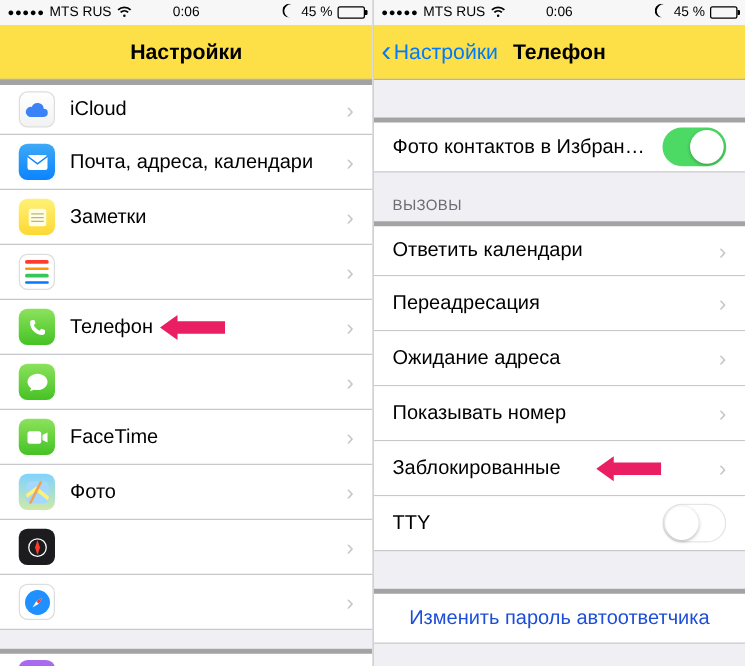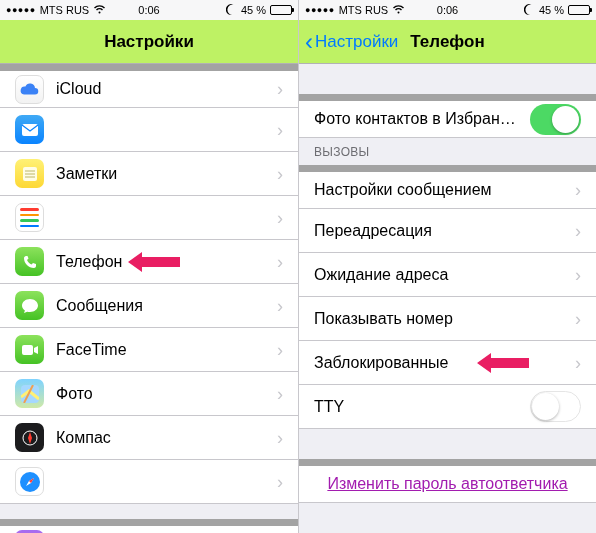--- a/index.html
+++ b/index.html
@@ -37,21 +37,21 @@
   .status-center { position:absolute; left:0; right:0; text-align:center; font-size:11px; }
   .batt-icon {
     width: 22px; height: 10px; border: 1px solid #000; border-radius: 2px; position: relative;
   }
   .batt-icon::after {
     content:""; position:absolute; right:-3px; top:2px; width:2px; height:4px; background:#000; border-radius:0 1px 1px 0;
   }
   .batt-fill { height:100%; width:45%; background:#000; }
   .nav-bar {
     height: 44px;
-    background: #bef264;
+    background: #fde047;
     border-bottom: 1px solid #b2b2b4;
     display: flex;
     align-items: center;
     justify-content: center;
     position: relative;
     font-size: 17px;
   }
   .nav-title { font-weight: 600; }
   .nav-back {
     position: absolute;
@@ -59,30 +59,30 @@
     display: flex;
     align-items: center;
     color: #007aff;
     font-size: 17px;
     gap: 2px;
   }
   .nav-back-chevron { font-size: 24px; line-height: 1; }
   .content { flex:1; overflow:hidden; position:relative; }
   .section-gap { height: 15px; }
   .section-header {
-    color:#6d6d72; font-size:12px; padding: 7px 15px 6px; text-transform:uppercase; letter-spacing:0.3px;
+    color:#6d6d72; font-size:12px; padding: 7px 15px 6px; text-transform:uppercase; letter-spacing:0.3px;margin-top:12px;
   }
   .row {
     background:#fff; height:44px; padding:0 15px;
     display:flex; align-items:center; gap:12px;
     border-bottom:1px solid #c8c7cc;
     font-size:16px; color:#000;
     position: relative;
   }
-  .row:first-child, .group-start { border-top:7px solid #a3a3a3; }
+  .row:first-child, .group-start { border-top:4px solid #a3a3a3; }
   .row .chev {
     margin-left:auto; color:#c7c7cc; font-size:18px; line-height:1;
   }
   .row .label { flex:1; white-space:nowrap; overflow:hidden; text-overflow:ellipsis; }
   .app-icon {
     width:29px; height:29px; border-radius:7px; display:flex; align-items:center; justify-content:center;
     color:#fff; font-size:16px; flex-shrink:0;
   }
   .ic-cloud { background:linear-gradient(#fff,#f2f2f2); border:1px solid #ddd; color:#3b82f6; }
   .ic-mail { background:linear-gradient(#3fa9f5,#0a84ff); }
@@ -99,21 +99,21 @@
     width:51px; height:31px; border-radius:16px; position:relative; flex-shrink:0; margin-left:auto;
   }
   .switch.on { background:#4cd964; }
   .switch.off { background:#fff; border:1px solid #e5e5e5; }
   .switch .knob {
     width:27px; height:27px; border-radius:50%; background:#fff; position:absolute; top:2px;
     box-shadow:0 1px 3px rgba(0,0,0,0.3);
   }
   .switch.on .knob { right:2px; }
   .switch.off .knob { left:1px; top:1px; }
-  .link-row { color:#a21caf; text-align:center; justify-content:center;text-decoration:underline; }
+  .link-row { color:#1d4ed8; text-align:center; justify-content:center; }
   .arrow {
     position:absolute; width:52px; height:26px; pointer-events:none;
   }
   .reminders-lines {
     display:flex; flex-direction:column; gap:3px; padding:4px; width:100%; height:100%;
   }
   .reminders-lines span { height:3px; border-radius:2px; }
   .reminders-lines span:nth-child(1){background:#ff3b30;}
   .reminders-lines span:nth-child(2){background:#ff9500;}
   .reminders-lines span:nth-child(3){background:#34c759;}
@@ -158,20 +158,21 @@
       <span class="label">iCloud</span>
       <span class="chev">›</span>
     </div>
     <div class="row">
       <span class="app-icon ic-mail">
         <svg width="18" height="14" viewBox="0 0 18 14">
             <rect x="1" y="1" width="16" height="12" rx="2" fill="#fff"></rect>
             <path d="M1 2l8 6 8-6" stroke="#0a84ff" stroke-width="1.2" fill="none"></path>
           </svg>
       </span>
+      <span class="label">Почта, адреса, календари</span>
       <span class="chev">›</span>
     </div>
     <div class="row">
       <span class="app-icon ic-notes">
         <svg width="18" height="18" viewBox="0 0 18 18">
             <rect x="2" y="2" width="14" height="14" rx="2" fill="#fffde7"></rect>
             <line x1="4" y1="6" x2="14" y2="6" stroke="#bdb76b"></line>
             <line x1="4" y1="9" x2="14" y2="9" stroke="#bdb76b"></line>
             <line x1="4" y1="12" x2="14" y2="12" stroke="#bdb76b"></line>
           </svg>
@@ -201,21 +202,20 @@
       <svg class="arrow" style="left:128px;top:9px" viewBox="0 0 52 26">
           <path d="M0 13 L14 3 L14 8 L52 8 L52 18 L14 18 L14 23 Z" fill="#e91e63"></path>
         </svg>
     </div>
     <div class="row">
       <span class="app-icon ic-messages">
         <svg width="18" height="16" viewBox="0 0 18 16">
             <path d="M9 1C4.6 1 1 3.9 1 7.5c0 2 1.1 3.8 2.9 5L3 15l3.2-1.3c.9.2 1.8.3 2.8.3 4.4 0 8-2.9 8-6.5S13.4 1 9 1z" fill="#fff"></path>
           </svg>
       </span>
-      <span class="label">Сообщения</span>
       <span class="chev">›</span>
     </div>
     <div class="row">
       <span class="app-icon ic-facetime">
         <svg width="18" height="14" viewBox="0 0 18 14">
             <rect x="1" y="2" width="11" height="10" rx="2" fill="#fff"></rect>
             <path d="M13 5l4-2v8l-4-2z" fill="#fff"></path>
           </svg>
       </span>
       <span class="label">FaceTime</span>
@@ -232,21 +232,20 @@
       <span class="label">Фото</span>
       <span class="chev">›</span>
     </div>
     <div class="row">
       <span class="app-icon ic-compass">
         <svg width="18" height="18" viewBox="0 0 18 18">
             <circle cx="9" cy="9" r="7" stroke="#fff" fill="none"></circle>
             <path d="M9 3 L11 9 L9 15 L7 9 Z" fill="#ff3b30"></path>
           </svg>
       </span>
-      <span class="label">Компас</span>
       <span class="chev">›</span>
     </div>
     <div class="row">
       <span class="app-icon ic-safari">
         <svg width="22" height="22" viewBox="0 0 22 22">
             <circle cx="11" cy="11" r="10" fill="#1e90ff"></circle>
             <path d="M15 7 L12 12 L7 15 L10 10 Z" fill="#fff"></path>
             <path d="M15 7 L10 10 L12 12 Z" fill="#ff3b30"></path>
           </svg>
       </span>
@@ -302,21 +301,21 @@
     <div class="row group-start">
       <span class="label">Фото контактов в Избранном</span>
       <span class="switch on">
           <span class="knob"></span>
         </span>
     </div>
 
     <div class="section-header">ВЫЗОВЫ</div>
 
     <div class="row group-start">
-      <span class="label">Настройки сообщением</span>
+      <span class="label">Ответить календари</span>
       <span class="chev">›</span>
     </div>
     <div class="row">
       <span class="label">Переадресация</span>
       <span class="chev">›</span>
     </div>
     <div class="row">
       <span class="label">Ожидание адреса</span>
       <span class="chev">›</span>
     </div>

